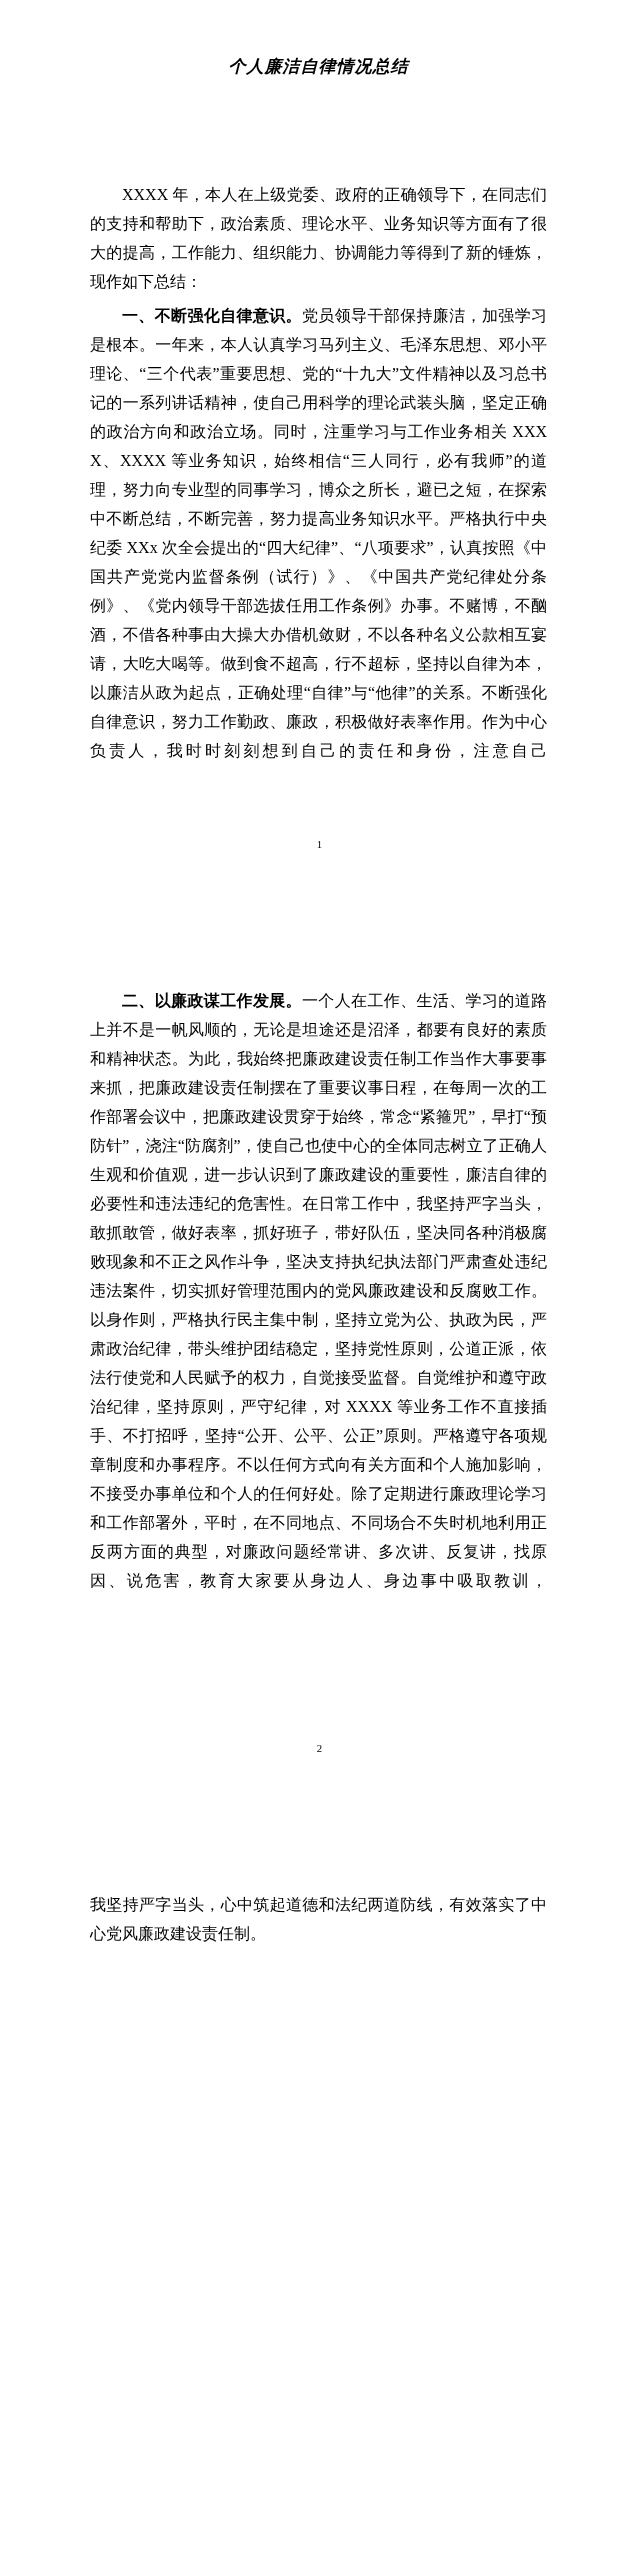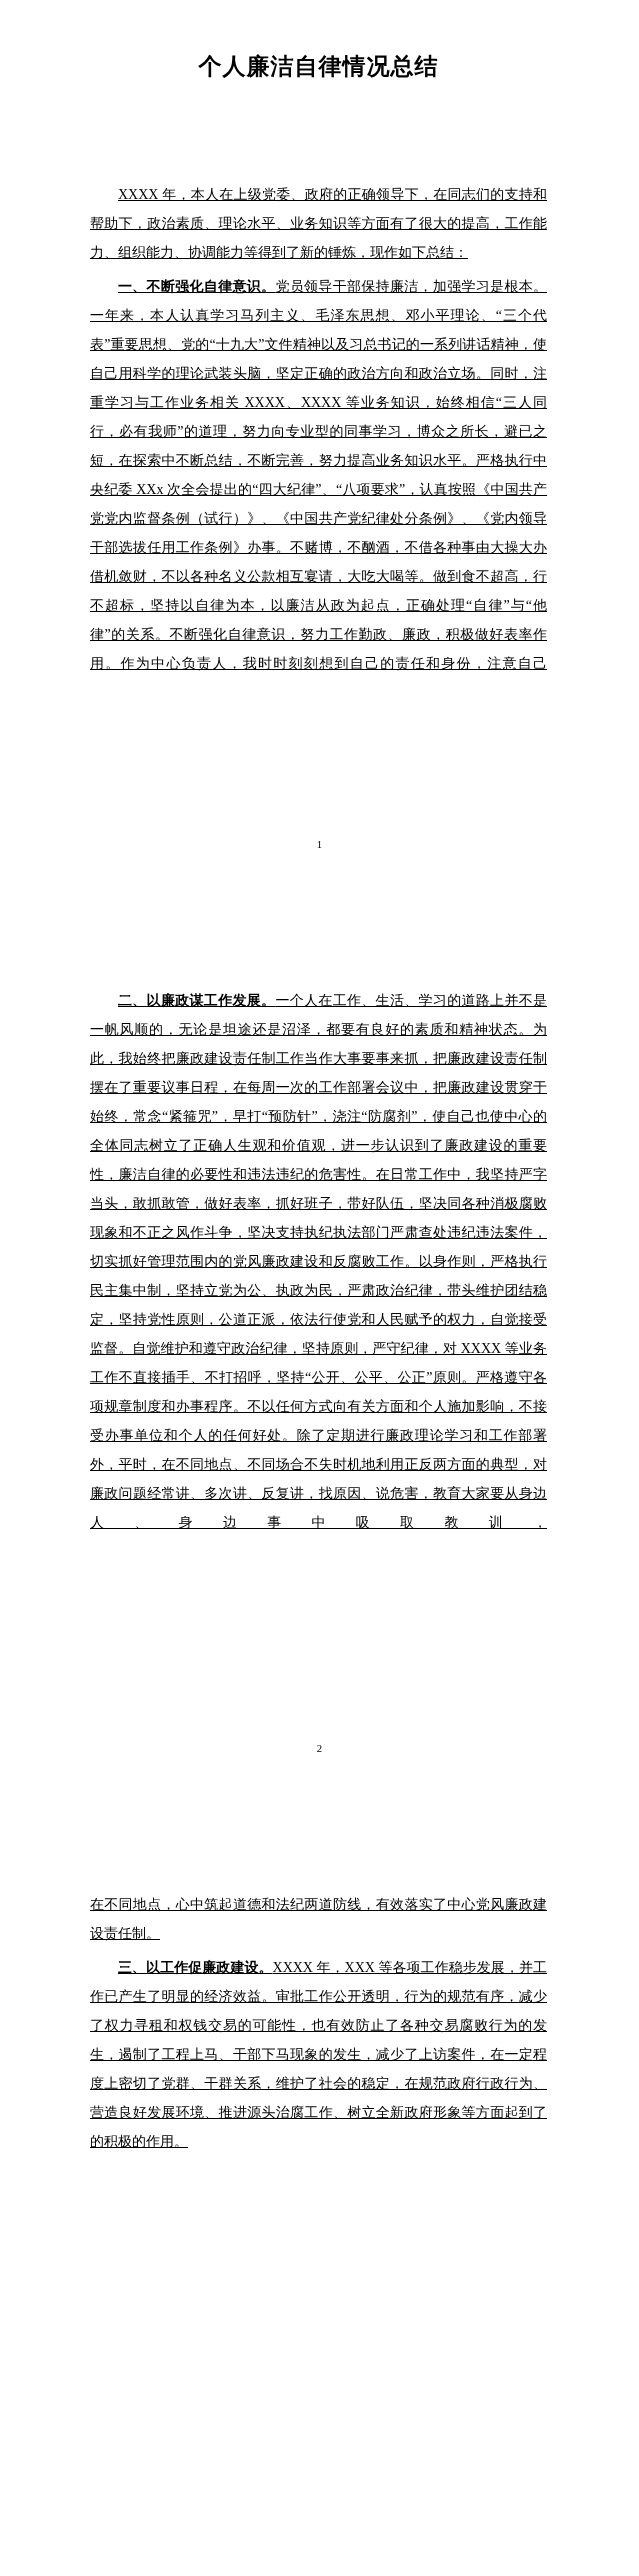--- a/index.html
+++ b/index.html
@@ -18,34 +18,34 @@
     position: relative;
     width: 639px;
     height: 904px;
     box-sizing: border-box;
     padding: 0 92px 0 90px;
     overflow: hidden;
     background: #ffffff;
   }
   .doc-title {
     margin: 50px 0 97px 0;
-    font-size: 23px;
+    font-size: 17px;
     line-height: 33px;
     font-weight: bold;
     text-align: center;
     letter-spacing: 1px;
+    font-style: italic;
   }
   p.para {
     margin: 0 0 5.2px 0;
-    font-size: 14px;
+    font-size: 16px;
     line-height: 29px;
     text-align: justify;
     text-indent: 2em;
     word-break: break-all;
-    text-decoration: underline;
   }
   p.para.noindent { text-indent: 0; }
   p.para.cut { text-align-last: justify; }
   .page > p.para:first-child { margin-top: 82px; }
   strong { font-weight: bold; }
   .pagenum {
     position: absolute;
     bottom: 53px;
     left: 0;
     right: 0;
@@ -63,17 +63,16 @@
       <h1 class="doc-title">个人廉洁自律情况总结</h1>
       <p class="para"><span>XXXX 年，本人在上级党委、政府的正确领导下，在同志们的支持和帮助下，政治素质、理论水平、业务知识等方面有了很大的提高，工作能力、组织能力、协调能力等得到了新的锤炼，现作如下总结：</span></p>
       <p class="para cut"><strong>一、不断强化自律意识。</strong><span>党员领导干部保持廉洁，加强学习是根本。一年来，本人认真学习马列主义、毛泽东思想、邓小平理论、“三个代表”重要思想、党的“十九大”文件精神以及习总书记的一系列讲话精神，使自己用科学的理论武装头脑，坚定正确的政治方向和政治立场。同时，注重学习与工作业务相关 XXXX、XXXX 等业务知识，始终相信“三人同行，必有我师”的道理，努力向专业型的同事学习，博众之所长，避已之短，在探索中不断总结，不断完善，努力提高业务知识水平。严格执行中央纪委 XXx 次全会提出的“四大纪律”、“八项要求”，认真按照《中国共产党党内监督条例（试行）》、《中国共产党纪律处分条例》、《党内领导干部选拔任用工作条例》办事。不赌博，不酗酒，不借各种事由大操大办借机敛财，不以各种名义公款相互宴请，大吃大喝等。做到食不超高，行不超标，坚持以自律为本，以廉洁从政为起点，正确处理“自律”与“他律”的关系。不断强化自律意识，努力工作勤政、廉政，积极做好表率作用。作为中心负责人，我时时刻刻想到自己的责任和身份，注意自己</span></p>
       <div class="pagenum">1</div>
     </section>
     <section class="page">
       <p class="para cut"><strong>二、以廉政谋工作发展。</strong><span>一个人在工作、生活、学习的道路上并不是一帆风顺的，无论是坦途还是沼泽，都要有良好的素质和精神状态。为此，我始终把廉政建设责任制工作当作大事要事来抓，把廉政建设责任制摆在了重要议事日程，在每周一次的工作部署会议中，把廉政建设贯穿于始终，常念“紧箍咒”，早打“预防针”，浇注“防腐剂”，使自己也使中心的全体同志树立了正确人生观和价值观，进一步认识到了廉政建设的重要性，廉洁自律的必要性和违法违纪的危害性。在日常工作中，我坚持严字当头，敢抓敢管，做好表率，抓好班子，带好队伍，坚决同各种消极腐败现象和不正之风作斗争，坚决支持执纪执法部门严肃查处违纪违法案件，切实抓好管理范围内的党风廉政建设和反腐败工作。以身作则，严格执行民主集中制，坚持立党为公、执政为民，严肃政治纪律，带头维护团结稳定，坚持党性原则，公道正派，依法行使党和人民赋予的权力，自觉接受监督。自觉维护和遵守政治纪律，坚持原则，严守纪律，对 XXXX 等业务工作不直接插手、不打招呼，坚持“公开、公平、公正”原则。严格遵守各项规章制度和办事程序。不以任何方式向有关方面和个人施加影响，不接受办事单位和个人的任何好处。除了定期进行廉政理论学习和工作部署外，平时，在不同地点、不同场合不失时机地利用正反两方面的典型，对廉政问题经常讲、多次讲、反复讲，找原因、说危害，教育大家要从身边人、身边事中吸取教训，</span></p>
       <div class="pagenum">2</div>
     </section>
     <section class="page">
-      <p class="para noindent"><span>在不同地点，心中筑起道德和法纪两道防线，有效落实了中心党风廉政建设责任制。</span></p>
-      <p class="para"><strong>三、以工作促廉政建设。</strong><span>XXXX 年，XXX 等各项工作稳步发展，并工作已产生了明显的经济效益。审批工作公开透明，行为的规范有序，减少了权力寻租和权钱交易的可能性，也有效防止了各种交易腐败行为的发生，遏制了工程上马、干部下马现象的发生，减少了上访案件，在一定程度上密切了党群、干群关系，维护了社会的稳定，在规范政府行政行为、营造良好发展环境、推进源头治腐工作、树立全新政府形象等方面起到了的积极的作用。</span></p>
+      <p class="para noindent"><span>我坚持严字当头，心中筑起道德和法纪两道防线，有效落实了中心党风廉政建设责任制。</span></p>
     </section>
   </main>
 
 
 </body></html>

